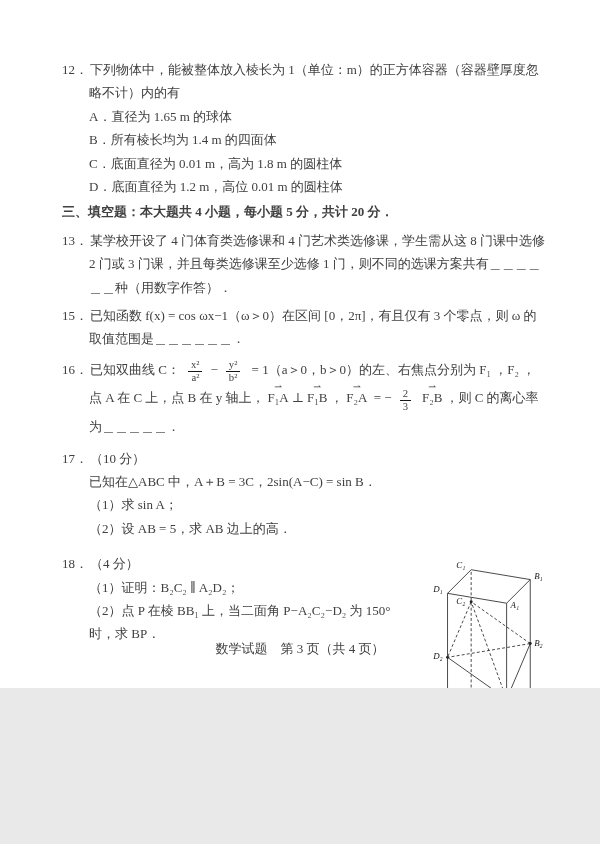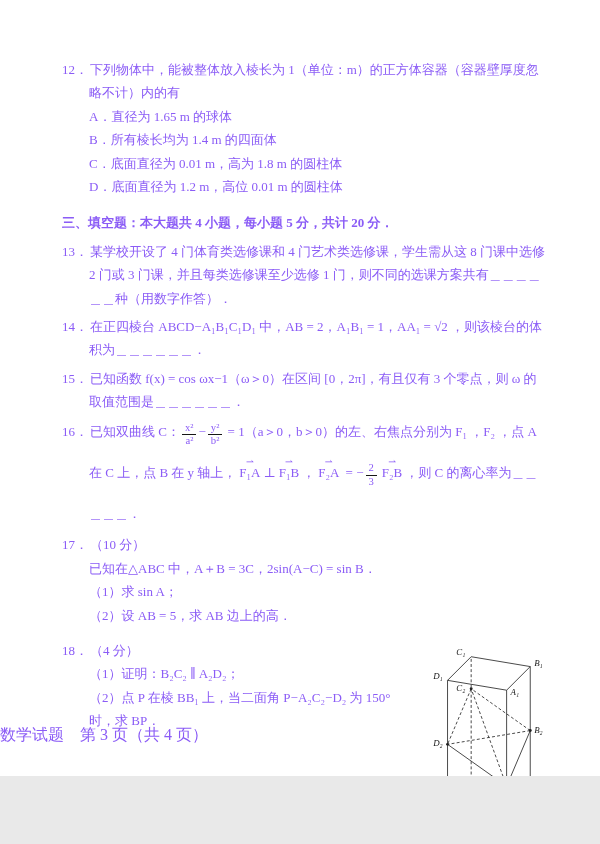--- a/index.html
+++ b/index.html
@@ -1,39 +1,39 @@
 <!DOCTYPE html>
 <html><head>
 <meta charset="utf-8">
 <style>
   *{box-sizing:border-box}
   html,body{margin:0;padding:0;background:#e9e9e9}
-  .page{width:600px;height:776px;margin:0 auto;background:#ffffff;position:relative;overflow:hidden;
-        font-family:"Liberation Serif","DejaVu Serif",serif;color:#8b5cf6}
+  .page{width:600px;height:688px;margin:0 auto;background:#ffffff;position:relative;overflow:hidden;
+        font-family:"Liberation Serif","DejaVu Serif",serif;color:#404040}
   .content{padding:58px 54px 0 62px;font-size:13px;line-height:1.8}
   .q{padding-left:27px;text-indent:-27px;margin:0}
   .opt{padding-left:27px}
   .sub{padding-left:27px}
-  .sec{font-weight:700;margin-top:13px}
+  .sec{font-weight:700;margin-top:2px}
   .mt-sm{margin-top:5px}
   .qnum{margin-right:2px}
   .frac{display:inline-block;vertical-align:-0.7em;text-align:right;line-height:1.15;
-        font-size:0.82em;margin:0 2px;text-indent:0}
+        font-size:0.82em;margin:0 8px;text-indent:0}
   .frac .fnum{display:block;padding:0 3px;border-bottom:1px solid #161616}
   .frac .fden{display:block;padding:0 3px}
-  .vec{position:relative;display:inline-block;text-indent:0;margin:12px 3px}
+  .vec{position:relative;display:inline-block;text-indent:0;margin:0 3px}
   .vec::after{content:"⇀";position:absolute;left:50%;top:-0.78em;transform:translateX(-50%);font-size:0.72em}
   .q16line{line-height:2.2}
   .q18wrap{overflow:hidden;margin-top:12px}
   .figure{float:right;width:128px;height:192px;margin:0 0 0 10px}
   .figure line,.figure polyline{stroke:#333;stroke-width:0.9;fill:none}
   .figure .dash{stroke-dasharray:3,2.2}
   .figure text{font-style:italic;font-size:9px;font-family:"Liberation Serif","DejaVu Serif",serif;fill:#161616}
   .figure circle{fill:#222}
-  .footer{position:absolute;left:0;right:0;bottom:30px;font-size:16px}
+  .footer{position:absolute;left:0;right:0;bottom:30px;text-align:center;font-size:13px}
 </style>
 </head>
 <body>
 
 <div class="page">
   <div class="content">
 
     <div class="q">
       <span class="qnum">12．</span><span>下列物体中，能被整体放入棱长为 1（单位：m）的正方体容器（容器壁厚度忽略不计）内的有</span>
     </div>
@@ -41,23 +41,20 @@
     <div class="opt">B．所有棱长均为 1.4 m 的四面体</div>
     <div class="opt">C．底面直径为 0.01 m，高为 1.8 m 的圆柱体</div>
     <div class="opt">D．底面直径为 1.2 m，高位 0.01 m 的圆柱体</div>
 
     <div class="sec">三、填空题：本大题共 4 小题，每小题 5 分，共计 20 分．</div>
 
     <div class="q mt-sm">
       <span class="qnum">13．</span><span>某学校开设了 4 门体育类选修课和 4 门艺术类选修课，学生需从这 8 门课中选修 2 门或 3 门课，并且每类选修课至少选修 1 门，则不同的选课方案共有＿＿＿＿＿＿种（用数字作答）．</span>
     </div>
 
-    <div class="q mt-sm">
-      <span class="qnum">14．</span><span>在正四棱台 ABCD−A₁B₁C₁D₁ 中，AB = 2，A₁B₁ = 1，AA₁ = √2 ，则该棱台的体积为＿＿＿＿＿＿．</span>
-    </div>
 
     <div class="q mt-sm">
       <span class="qnum">15．</span><span>已知函数 f(x) = cos ωx−1（ω＞0）在区间 [0，2π]，有且仅有 3 个零点，则 ω 的取值范围是＿＿＿＿＿＿．</span>
     </div>
 
     <div class="q q16line mt-sm">
       <span class="qnum">16．</span><span>已知双曲线 C：</span><span class="frac"><span class="fnum">x²</span><span class="fden">a²</span></span><span>−</span><span class="frac"><span class="fnum">y²</span><span class="fden">b²</span></span><span> = 1（a＞0，b＞0）的左、右焦点分别为 F₁ ，F₂ ，点 A 在 C 上，点 B 在 y 轴上，</span><span class="vec">F₁A</span><span>⊥</span><span class="vec">F₁B</span><span>，</span><span class="vec">F₂A</span><span> = −</span><span class="frac"><span class="fnum">2</span><span class="fden">3</span></span><span class="vec">F₂B</span><span>，则 C 的离心率为＿＿＿＿＿．</span>
     </div>
 
 

